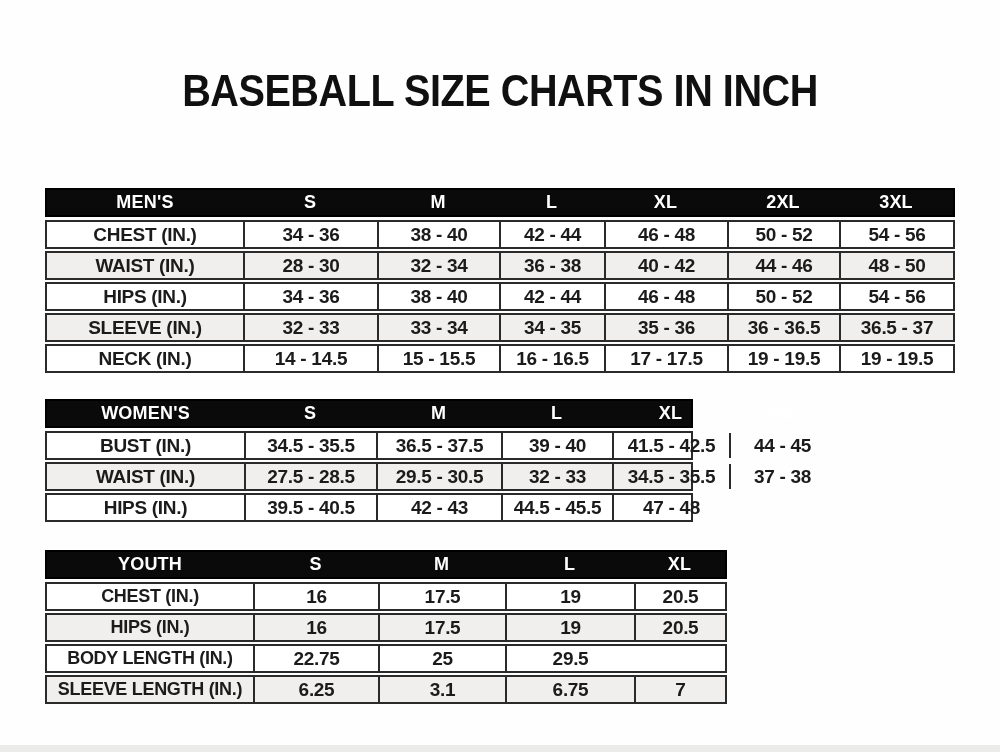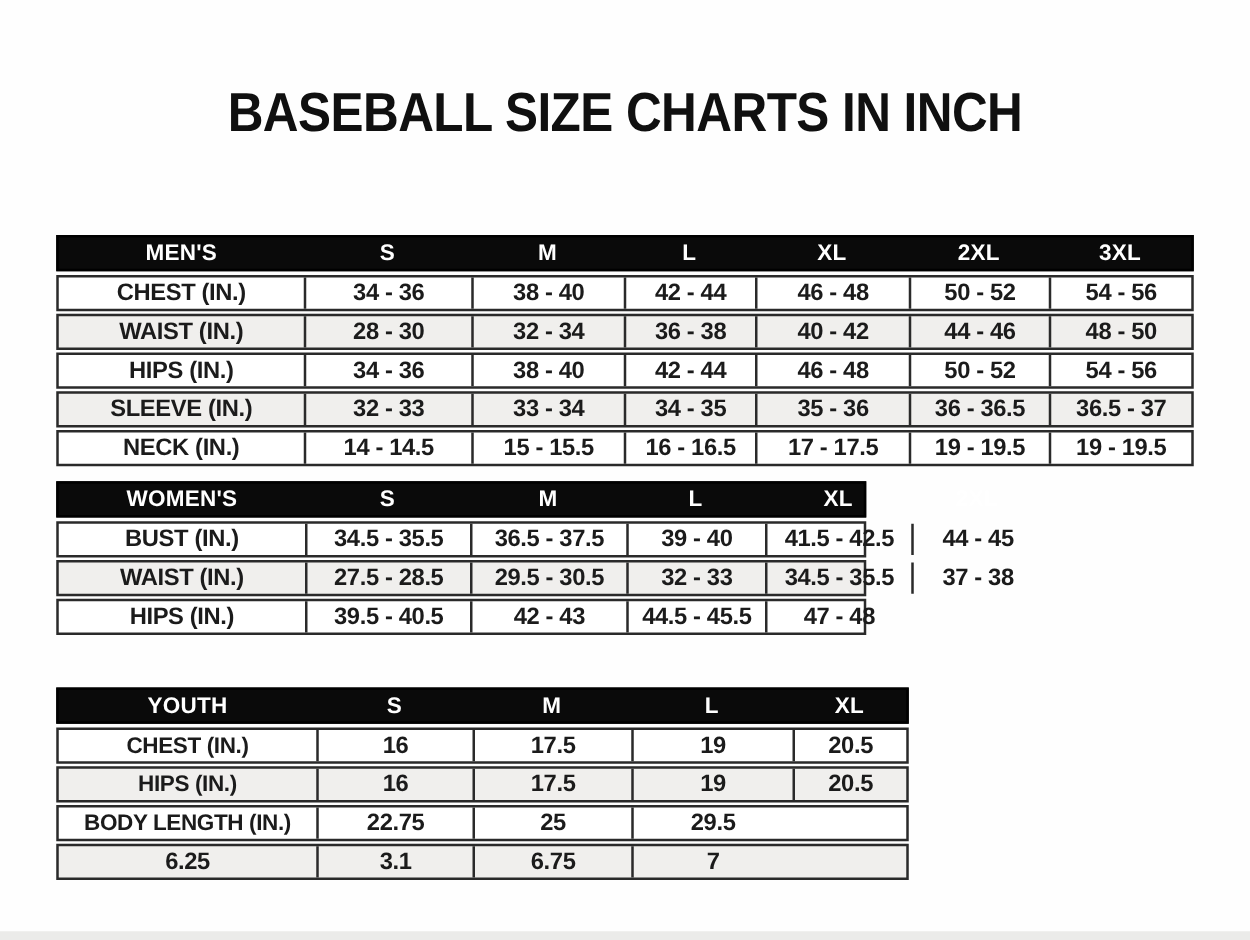--- a/index.html
+++ b/index.html
@@ -28,21 +28,21 @@
     font-weight: 700;
     color: #101010;
     letter-spacing: -0.5px;
     white-space: nowrap;
     transform: scaleX(0.9);
     transform-origin: 50% 50%;
   }
 
   .size-table { position: absolute; left: 45px; }
   .mens   { top: 188px; width: 910px; }
-  .womens { top: 385px; width: 648px; }
+  .womens { top: 399px; width: 648px; }
   .youth  { top: 550px; width: 682px; }
 
   .t-row {
     display: grid;
     height: 29px;
     margin-bottom: 2px;
     background: var(--row-bg);
     border: 2px solid var(--border);
   }
   .mens .t-row   { grid-template-columns: 196px 134px 122px 105px 123px 112px 114px; }
@@ -200,20 +200,21 @@
         <div class="cell">19</div>
         <div class="cell">20.5</div>
       </div>
       <div class="t-row">
         <div class="cell label">BODY LENGTH (IN.)</div>
         <div class="cell">22.75</div>
         <div class="cell">25</div>
         <div class="cell">29.5</div>
       </div>
       <div class="t-row alt">
+        <div class="cell label">SLEEVE LENGTH (IN.)</div>
         <div class="cell">6.25</div>
         <div class="cell">3.1</div>
         <div class="cell">6.75</div>
         <div class="cell">7</div>
       </div>
     </div>
   <div class="bottom-edge"></div>
 </div>
 
 </body></html>

